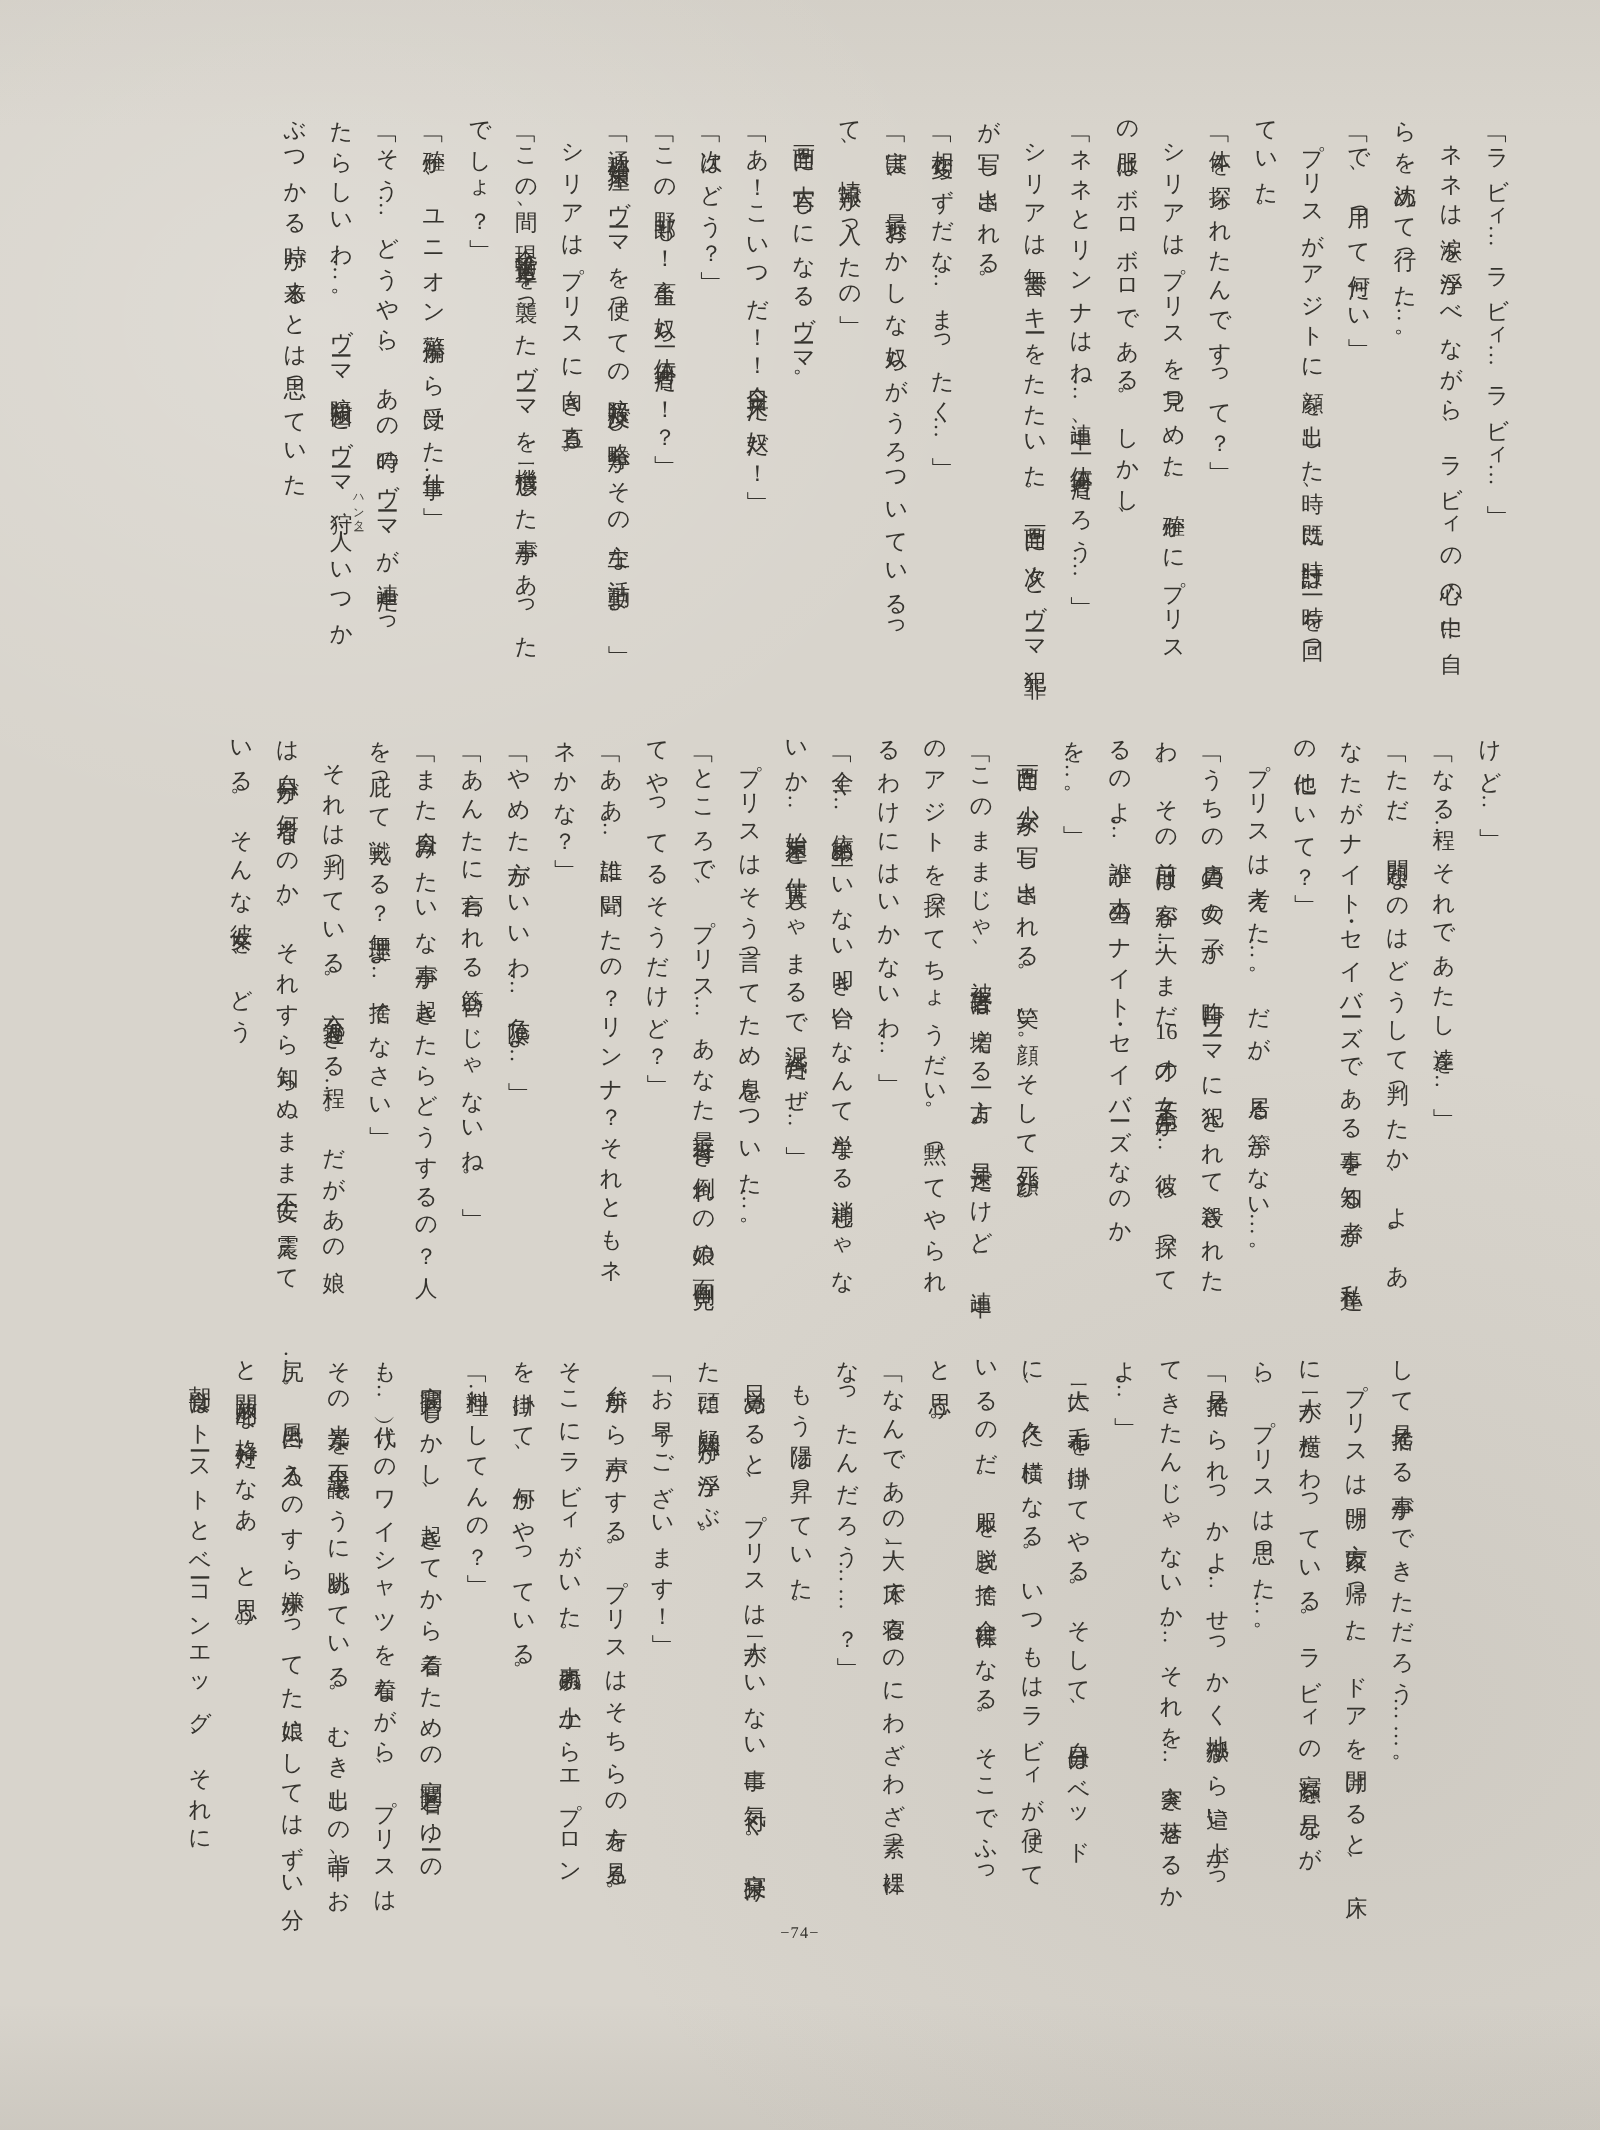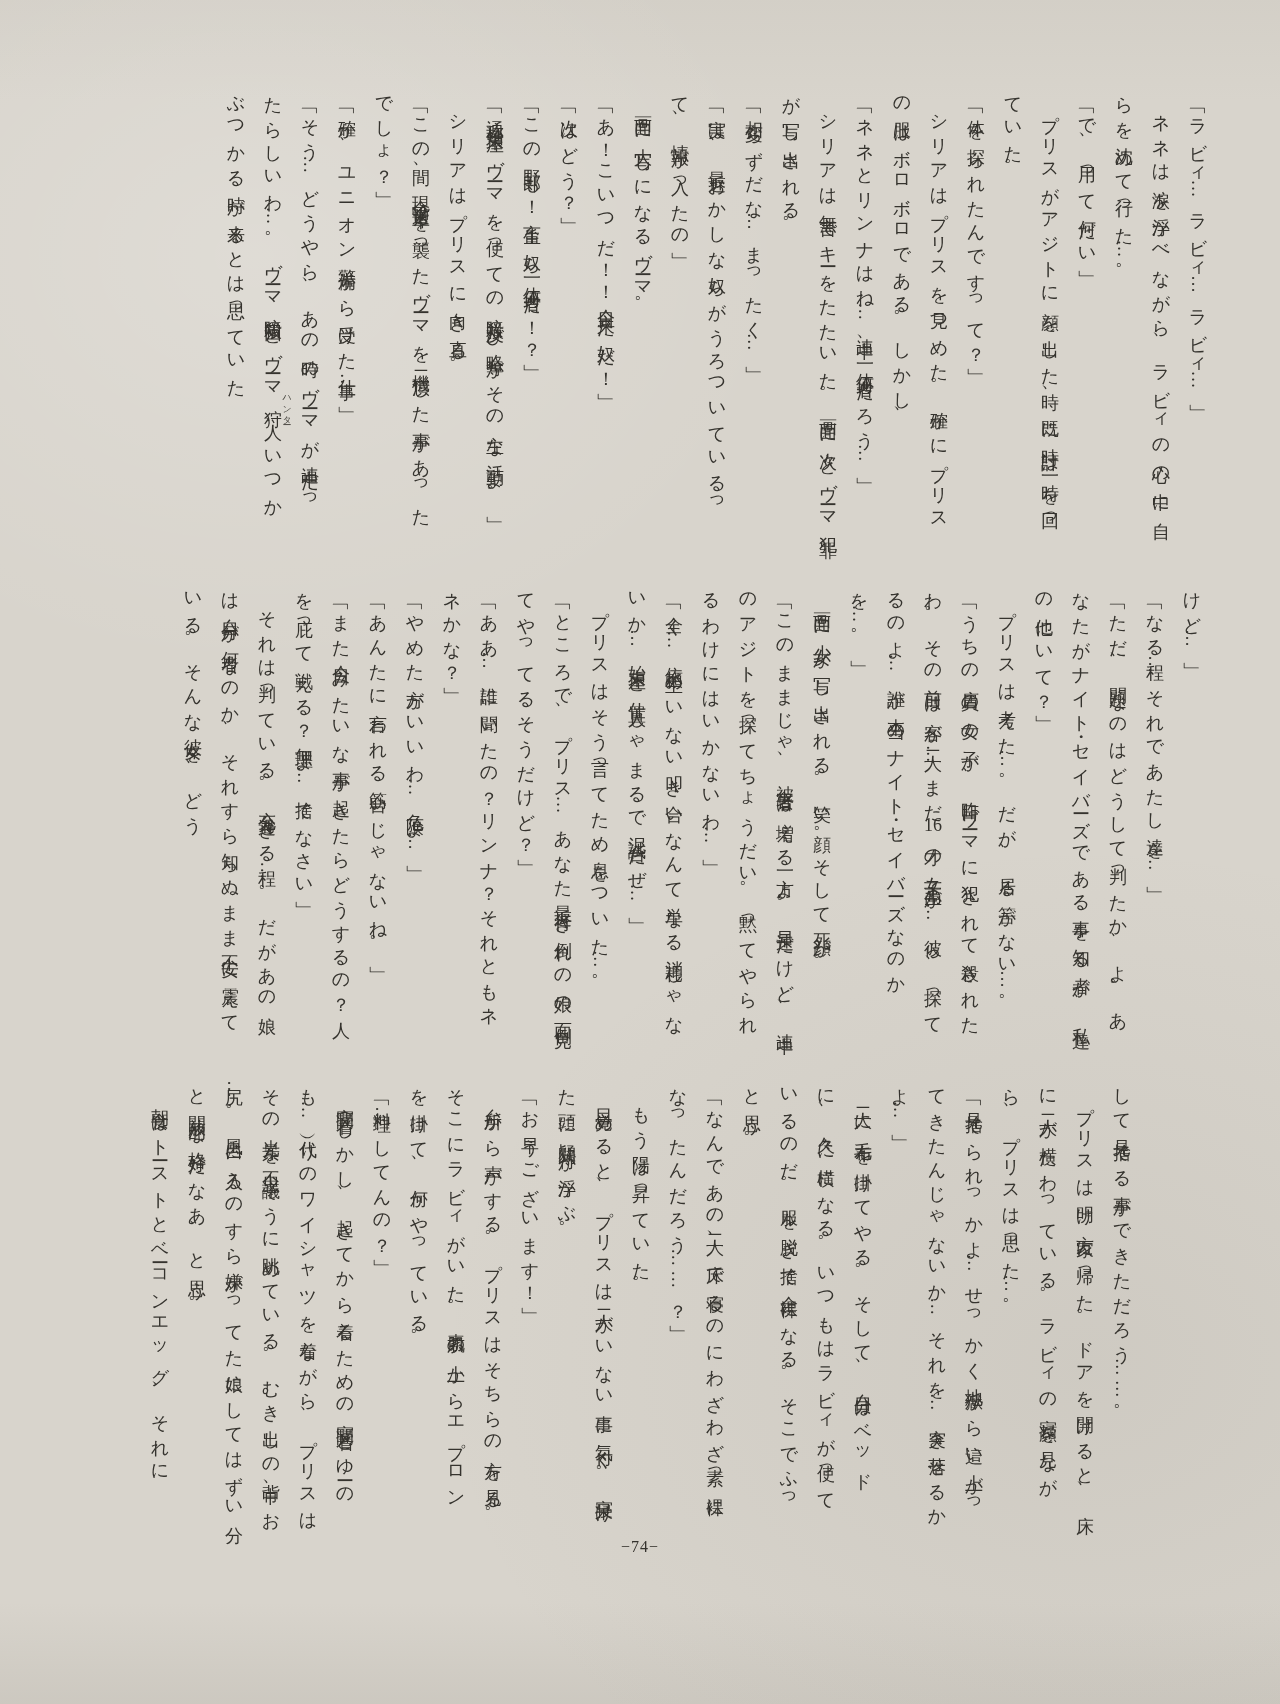--- a/index.html
+++ b/index.html
@@ -49,21 +49,21 @@
     text-combine-upright: all;
     -webkit-text-combine: horizontal;
     letter-spacing: 0;
   }
   .page-number {
     position: absolute;
     top: 1538px;
     left: 0;
     right: 0;
     text-align: center;
-    font-size: 16px;
+    font-size: 13px;
     letter-spacing: 1px;
     color: #35332e;
   }
 </style>
 </head>
 <body>
 
 <div class="paper-texture"></div>
 
 <div class="band band-1">

